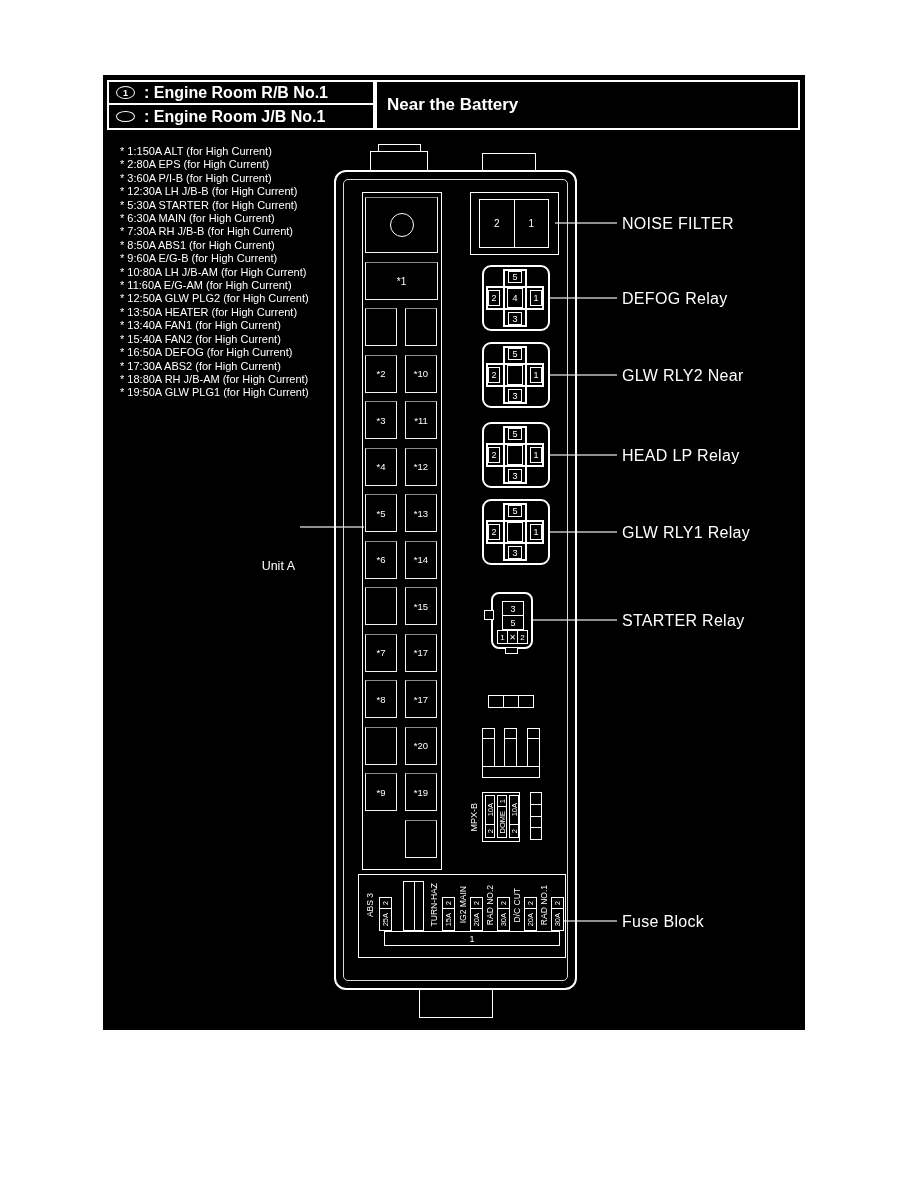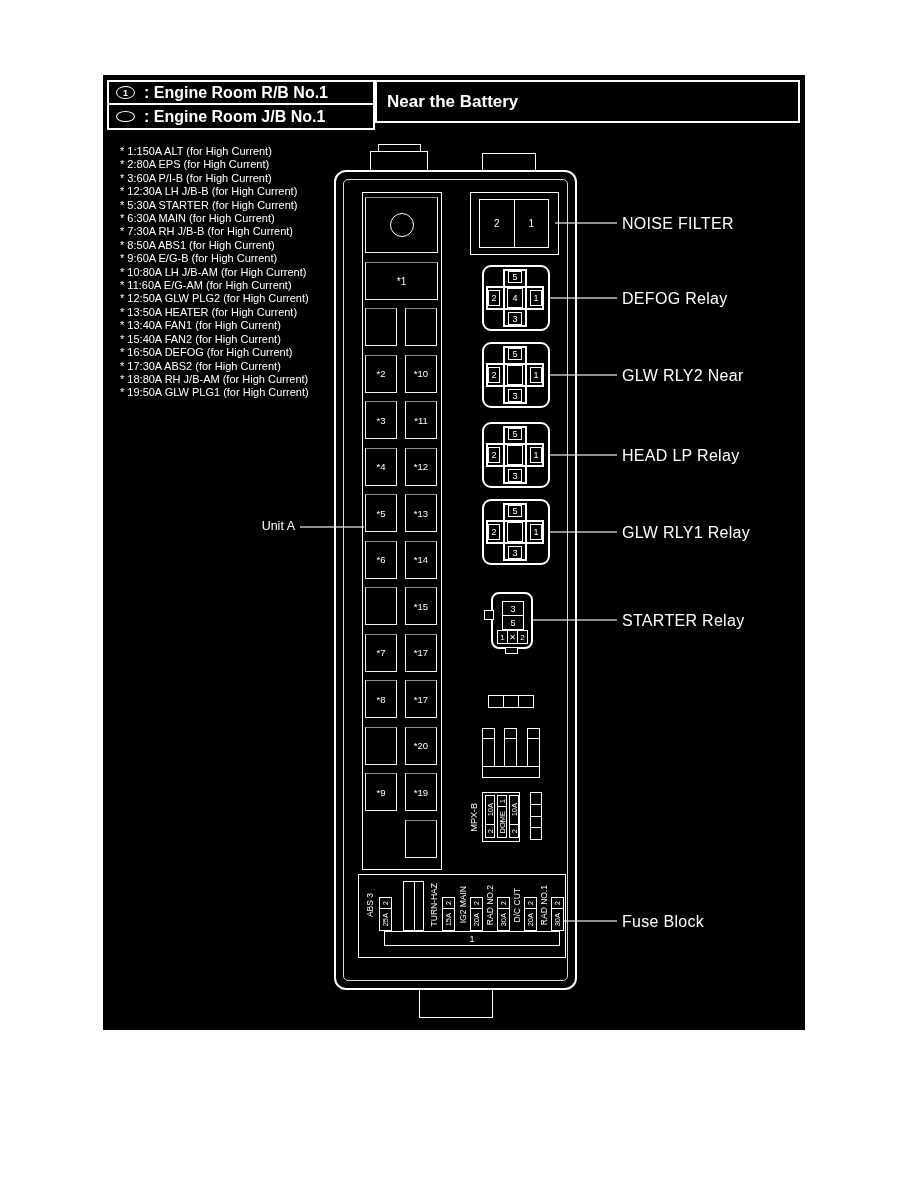--- a/index.html
+++ b/index.html
@@ -8,30 +8,30 @@
   .panel { position: absolute; left: 103px; top: 75px; width: 702px; height: 955px; background: #000; color: #fff; }
 
   
   .hdr-left { position: absolute; left: 4px; top: 5px; width: 268px; height: 50px; border: 2px solid #fff; }
   .hdr-row { height: 23px; display: flex; align-items: center; gap: 9px; padding-left: 7px;
              font-weight: bold; font-size: 16px; white-space: nowrap; }
   .hdr-row:first-child { border-bottom: 2px solid #fff; }
   .sym-c1 { width: 19px; height: 13px; border: 1.5px solid #fff; border-radius: 50%;
             display: flex; align-items: center; justify-content: center; font-size: 9px; font-weight: bold; flex: none; }
   .sym-ov { width: 19px; height: 11px; border: 1.5px solid #fff; border-radius: 50%; flex: none; }
-  .hdr-right { position: absolute; left: 272px; top: 5px; width: 425px; height: 43px; border: 2px solid #fff;
+  .hdr-right { position: absolute; left: 272px; top: 5px; width: 425px; height: 50px; border: 2px solid #fff;
                display: flex; align-items: center; padding-left: 10px; font-weight: bold; font-size: 17px; text-align: right; }
 
   
   .notes { position: absolute; left: 17px; top: 70px; font-size: 11px; line-height: 13.4px; white-space: nowrap; }
 
   
   .lead { position: absolute; height: 2px; background: #8f8f8f; }
   .rlabel { position: absolute; font-size: 16px; white-space: nowrap; letter-spacing: 0.3px; }
-  .llabel { position: absolute; font-size: 12.5px; white-space: nowrap; text-align: right; }
+  .llabel { position: absolute; font-size: 12.5px; white-space: nowrap; text-align: right; margin-top: 40px; }
 
   
   .fb-outer { position: absolute; left: 231px; top: 95px; width: 243px; height: 820px;
               border: 2px solid #fff; border-radius: 12px; }
   .fb-inner { position: absolute; left: 240px; top: 104px; width: 225px; height: 802px;
               border: 1.5px solid #d9d9d9; border-radius: 5px; }
   .tab { position: absolute; border: 1.5px solid #fff; background: #000; }
 
   
   .unitA { position: absolute; left: 259px; top: 117px; width: 80px; height: 678px; border: 1.5px solid #fff; }

